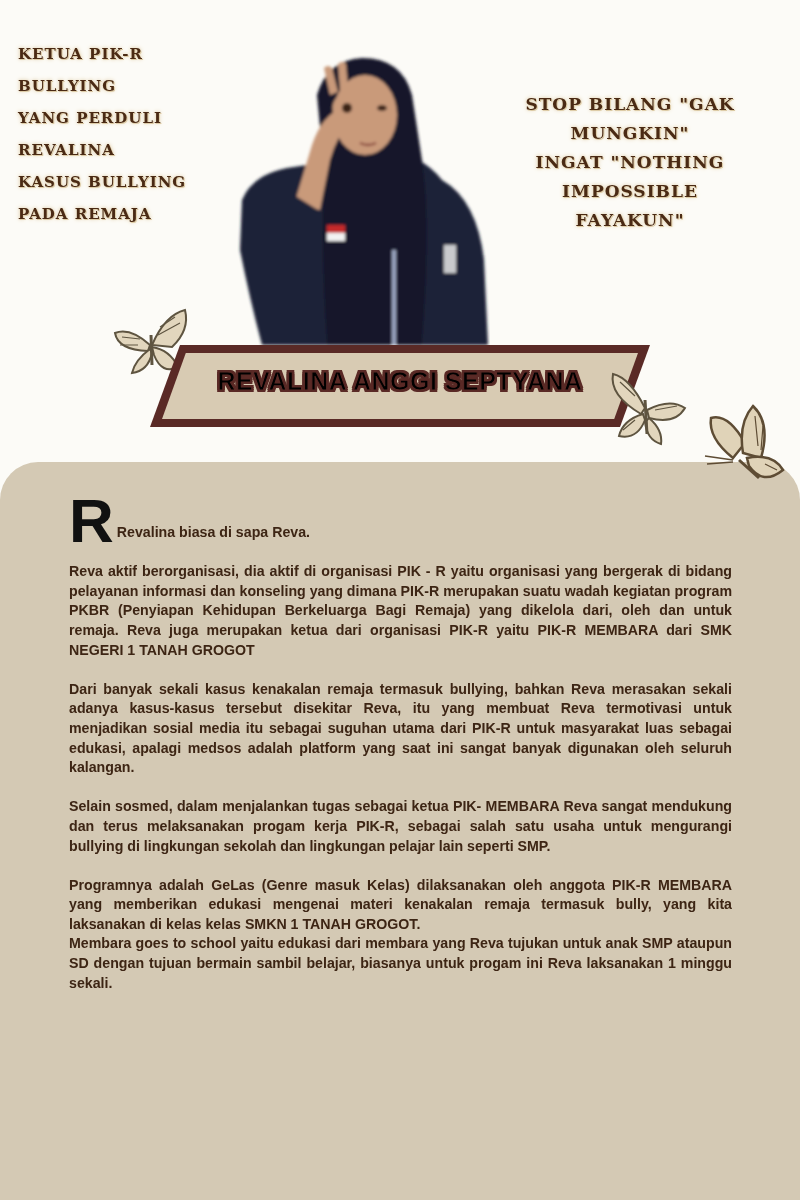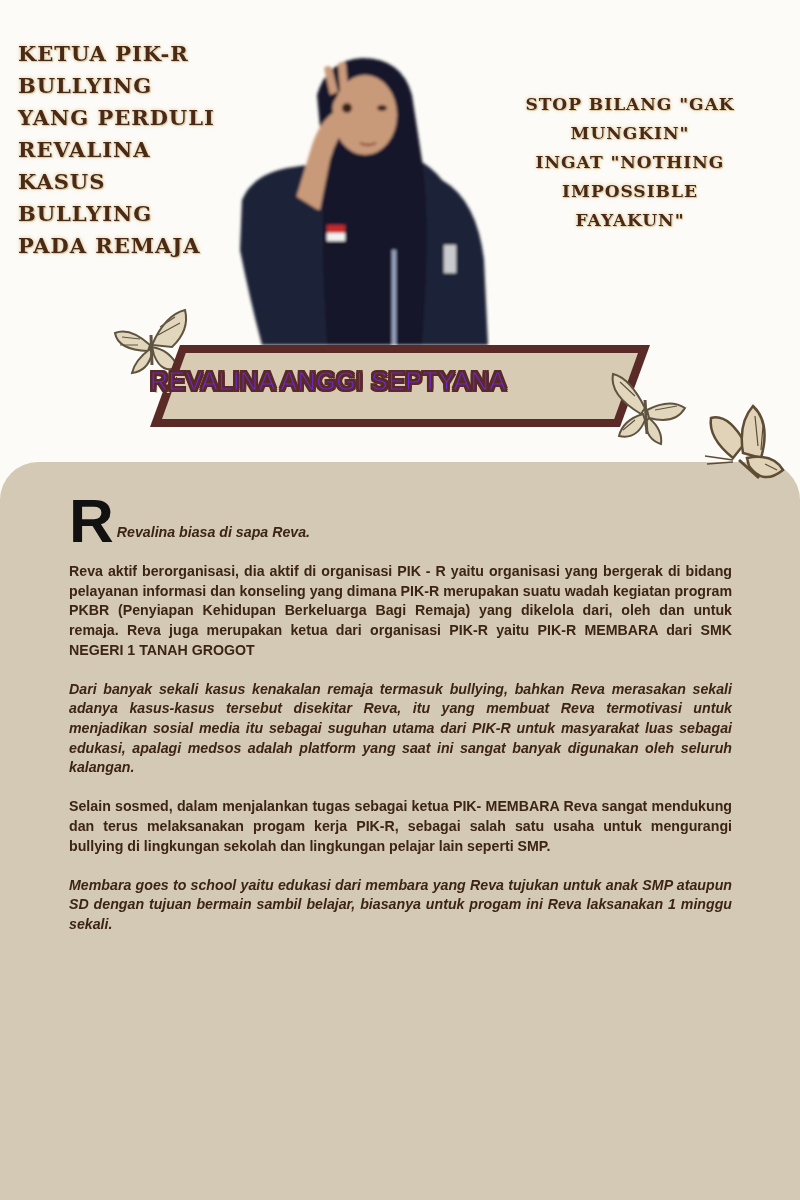--- a/index.html
+++ b/index.html
@@ -12,21 +12,21 @@
   .headline {
     position: absolute;
     font-family: "DejaVu Serif", serif;
     font-weight: bold;
     color: #4a2a14;
     text-shadow: 0 0 3px #e6d7b8, 0 0 5px #e6d7b8, 1px 1px 0 #d8c59c;
     letter-spacing: 1px;
   }
   .left-quote {
     left: 18px; top: 38px; width: 220px;
-    font-size: 21px; line-height: 32px;
+    font-size: 15px; line-height: 32px;
   }
   .right-quote {
     left: 470px; top: 90px; width: 320px;
     font-size: 17px; line-height: 29px; text-align: center;
   }
   .photo {
     position: absolute; left: 232px; top: 50px; width: 258px; height: 295px;
   }
   .banner-wrap {
     position: absolute; left: 150px; top: 345px; width: 500px; height: 82px;
@@ -36,44 +36,44 @@
     background: #5a2a26;
     clip-path: polygon(6% 0, 100% 0, 94% 100%, 0 100%);
   }
   .banner-inner {
     position: absolute; left: 12px; right: 12px; top: 8px; bottom: 8px;
     background: #d8cbb3;
     clip-path: polygon(5% 0, 100% 0, 95% 100%, 0 100%);
   }
   .banner-text {
     position: absolute; left: 0; right: 0; top: 22px;
-    text-align: left;
+    text-align: center;
     font-family: "Liberation Sans", sans-serif;
-    font-weight: normal; font-size: 25px; color: #6d28d9;
+    font-weight: bold; font-size: 25px; color: #000000;
     letter-spacing: 0.5px;
     -webkit-text-stroke: 1px #5a2a26;
     text-shadow: 2px 0 0 #5a2a26, -2px 0 0 #5a2a26, 0 2px 0 #5a2a26, 0 -2px 0 #5a2a26,
                  2px 2px 0 #5a2a26, -2px -2px 0 #5a2a26, 2px -2px 0 #5a2a26, -2px 2px 0 #5a2a26,
                  3px 3px 0 #d8cbb3;
   }
   .butterfly { position: absolute; }
   .panel {
     position: absolute; left: 0; top: 462px; width: 800px; height: 738px;
     background: #d4c9b4;
     border-radius: 38px 38px 0 0;
   }
   .content {
     position: absolute; left: 69px; top: 495px; width: 663px;
     color: #3d2514;
     font-family: "Liberation Sans", sans-serif;
     font-size: 14.2px; line-height: 19.6px; font-weight: bold;
     text-align: justify;
   }
   .content p { margin: 0 0 19.6px 0; }
-  .content .line { display: block; font-style: italic; }
+  .content .line { display: block; }
   .dropcap {
     float: left; font-family: "Liberation Sans", sans-serif; font-weight: 900;
     font-size: 62px; line-height: 48px; color: #111; margin: 2px 3px 0 0;
     height: 46px;
   }
 </style>
 </head>
 <body>
 
 <div class="headline left-quote">
@@ -174,15 +174,16 @@
     <span class="dropcap">R</span>
     <span style="display:block; height:28px;"></span>
     <span class="line">Revalina biasa di sapa Reva.</span>
   </p>
   <p>Reva aktif berorganisasi, dia aktif di organisasi PIK - R yaitu organisasi yang bergerak di bidang pelayanan informasi dan konseling yang dimana PIK-R merupakan suatu wadah kegiatan program PKBR (Penyiapan Kehidupan Berkeluarga Bagi Remaja) yang dikelola dari, oleh dan untuk remaja. Reva juga merupakan ketua dari organisasi PIK-R yaitu PIK-R MEMBARA dari SMK NEGERI 1 TANAH GROGOT</p>
   <p>
     <span class="line">Dari banyak sekali kasus kenakalan remaja termasuk bullying, bahkan Reva merasakan sekali adanya kasus-kasus tersebut disekitar Reva, itu yang membuat Reva termotivasi untuk menjadikan sosial media itu sebagai suguhan utama dari PIK-R untuk masyarakat luas sebagai edukasi, apalagi medsos adalah platform yang saat ini sangat banyak digunakan oleh seluruh kalangan.</span>
   </p>
   <p>Selain sosmed, dalam menjalankan tugas sebagai ketua PIK- MEMBARA Reva sangat mendukung dan terus melaksanakan progam kerja PIK-R, sebagai salah satu usaha untuk mengurangi bullying di lingkungan sekolah dan lingkungan pelajar lain seperti SMP.</p>
   <p>
+    <span class="line">Programnya adalah GeLas (Genre masuk Kelas) dilaksanakan oleh anggota PIK-R MEMBARA yang memberikan edukasi mengenai materi kenakalan remaja termasuk bully, yang kita laksanakan di kelas kelas SMKN 1 TANAH GROGOT.</span>
     <span class="line">Membara goes to school yaitu edukasi dari membara yang Reva tujukan untuk anak SMP ataupun SD dengan tujuan bermain sambil belajar, biasanya untuk progam ini Reva laksanakan 1 minggu sekali.</span>
   </p>
 </div>
 
 </body></html>

